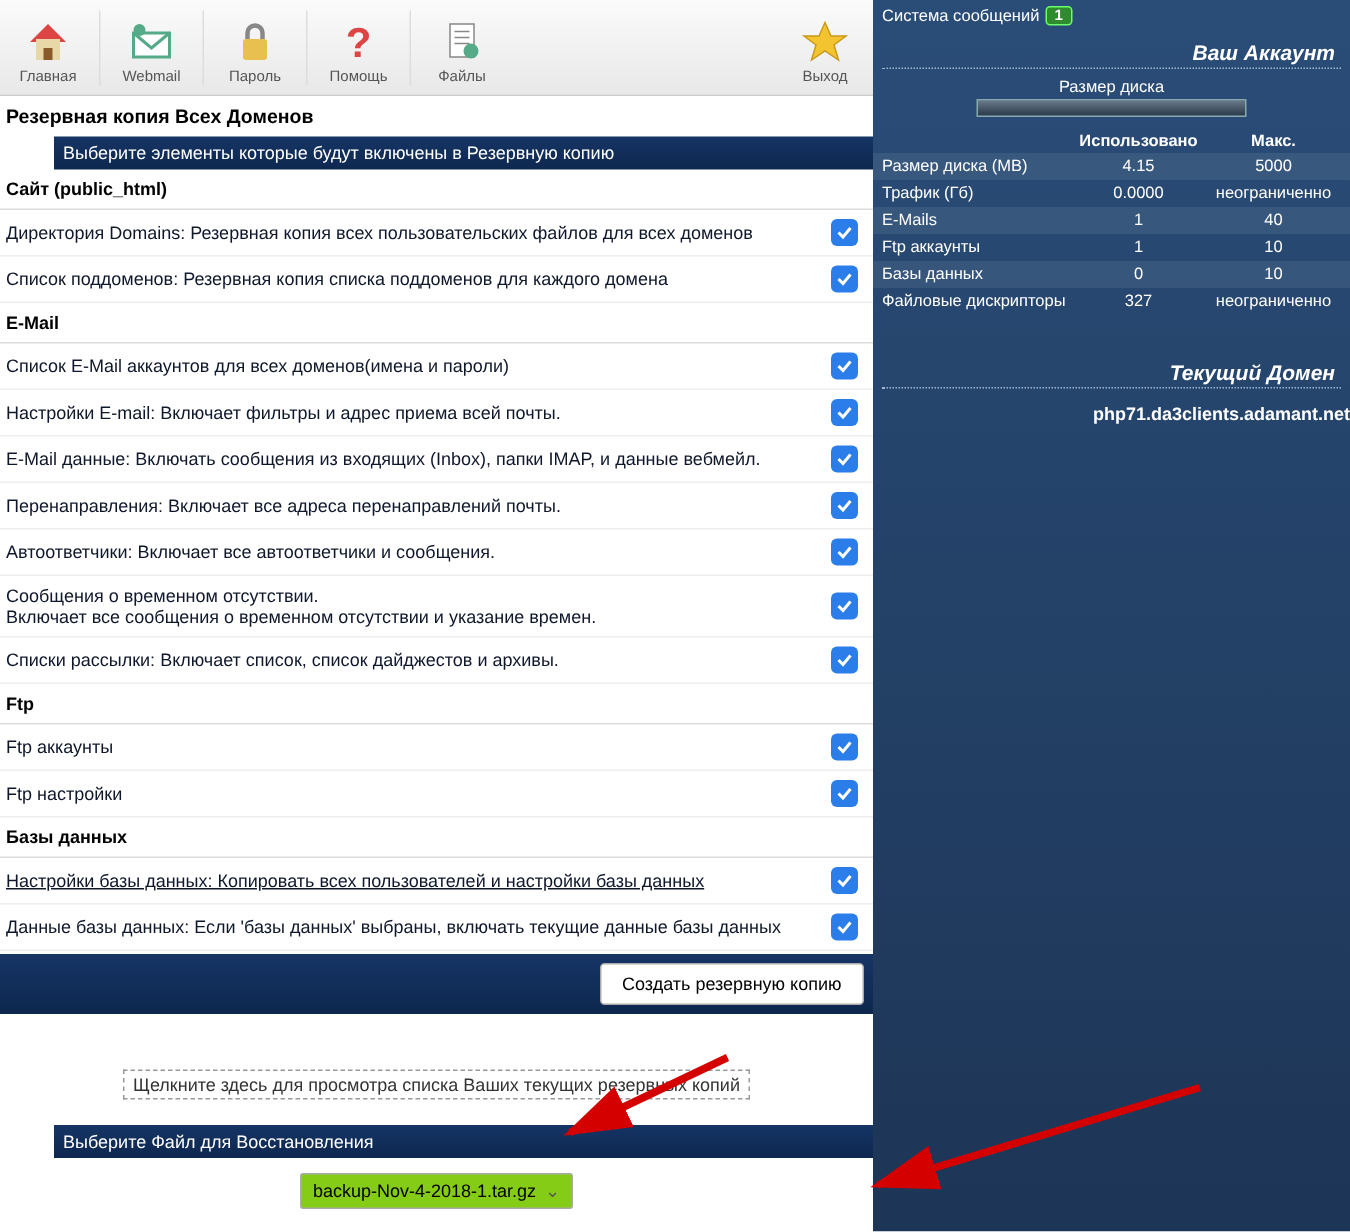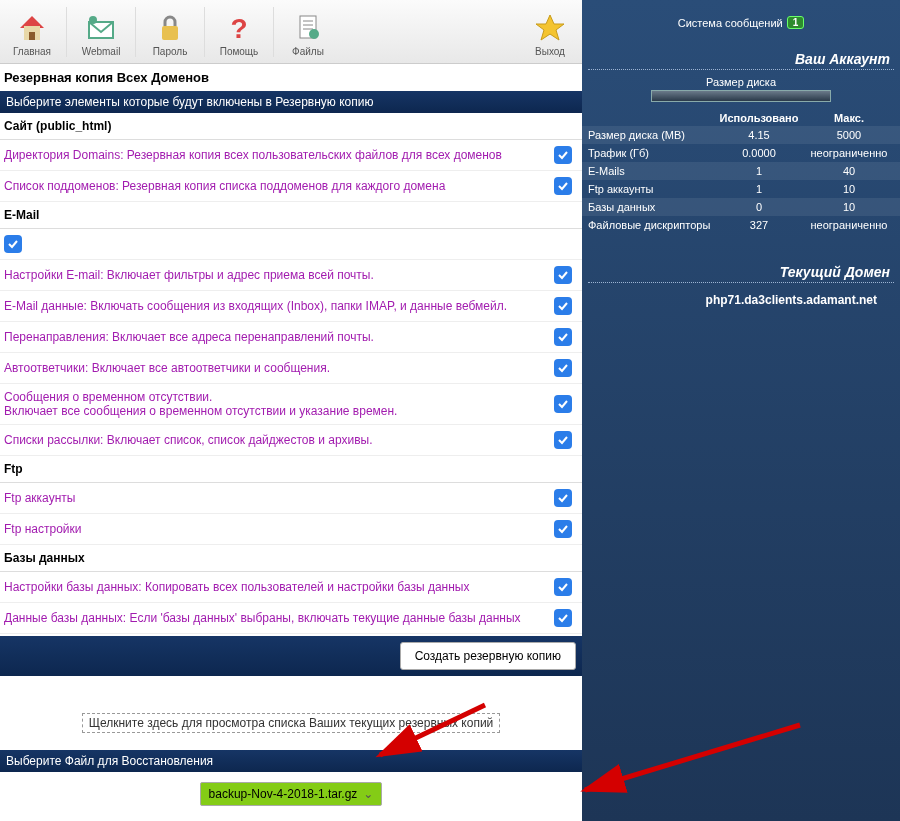--- a/index.html
+++ b/index.html
@@ -10,50 +10,50 @@
 
 
 .toolbar { display: flex; align-items: flex-end; background: linear-gradient(#fbfbfb, #e8e8e8); height: 64px; border-bottom: 1px solid #ccc; }
 .toolbar-item { width: 64px; text-align: center; font-size: 10px; color: #555; cursor: pointer; padding-bottom: 6px; }
 .toolbar-item .ticon { width: 32px; height: 32px; margin: 4px auto 2px; display: block; }
 .toolbar-spacer { flex: 1; }
 .toolbar .sep { width: 1px; height: 50px; background: #ddd; margin: 0 2px; align-self: center; }
 
 
 .page-title { font-weight: bold; font-size: 13px; padding: 6px 4px; }
-.section-header { background: linear-gradient(#163565, #0d274f); color: #fff; font-size: 12px; padding: 4px 6px; }
+.section-header { background: linear-gradient(#163565, #0d274f); color: #fff; font-size: 12px; padding: 4px 6px; margin-left: 36px; }
 .cat-header { font-weight: bold; padding: 6px 4px; border-bottom: 1px solid #ddd; font-size: 12px; }
-.row { display: flex; align-items: center; padding: 6px 4px; border-bottom: 1px solid #eee; font-size: 12px; color: #a21caf; }
+.row { display: flex; align-items: center; padding: 6px 4px; border-bottom: 1px solid #eee; font-size: 12px; color: #0f172a; }
 .row .label { flex: 1; padding-right: 6px; }
 .chk { width: 18px; height: 18px; border-radius: 4px; background: #2b7de9; display: flex; align-items: center; justify-content: center; flex-shrink: 0; margin-right: 6px; }
 .chk svg { width: 12px; height: 12px; }
 
 .action-bar { background: linear-gradient(#163565, #0d274f); padding: 6px; display: flex; justify-content: flex-end; margin-top: 2px; }
 .btn { background: #fff; border: 1px solid #aaa; border-radius: 3px; padding: 6px 14px; font-size: 12px; cursor: pointer; margin-left: 37px; }
 
 .link-box { text-align: center; margin: 40px 0 20px; }
 .link-box span { border: 1px dashed #999; padding: 2px 6px; color: #333; font-size: 12px; cursor: pointer; }
 
 .restore-sel { text-align: center; padding: 10px 0 14px; }
 .sel { display: inline-flex; align-items: center; border: 1px solid #aaa; background: #84cc16; border-radius: 2px; padding: 4px 8px; font-size: 12px; cursor: pointer; min-width: 170px; justify-content: center; }
 .chev { margin-left: 6px; font-size: 12px; color: #555; }
 
 
-.sb-top { display: flex; justify-content: center; align-items: center; padding: 16px 6px; font-size: 11px; }
+.sb-top { display: flex; justify-content: flex-start; align-items: center; padding: 4px 6px; font-size: 11px; }
 .badge { background: #2e8b2e; border: 1px solid #6aff6a; color: #fff; border-radius: 3px; padding: 0 5px; margin-left: 4px; font-size: 10px; font-weight: bold; }
 .sb-section-title { text-align: right; font-weight: bold; color: #fff; font-size: 14px; padding: 6px 10px 2px; font-style: italic; }
 .sb-hr { border-top: 1px dotted #9db4d3; margin: 0 6px 6px; }
 .disk-label { text-align: center; font-size: 11px; padding-bottom: 2px; }
 .disk-bar { width: 180px; height: 12px; border: 1px solid #8aa; background: linear-gradient(#6a7a8a, #2a3a4a); margin: 0 auto 8px; position: relative; }
 .stats-head { display: flex; font-size: 11px; font-weight: bold; padding: 2px 6px; }
 .stats-head .c1 { flex: 1; } .stats-head .c2 { width: 90px; text-align: center; } .stats-head .c3 { width: 90px; text-align: center; }
 .stat-row { display: flex; font-size: 11px; padding: 3px 6px; }
 .stat-row.alt { background: rgba(255,255,255,0.08); }
 .stat-row .c1 { flex: 1; } .stat-row .c2 { width: 90px; text-align: center; } .stat-row .c3 { width: 90px; text-align: center; }
-.domain { text-align: right; font-size: 12px; font-weight: bold; padding: 4px 23px; color: #fff; }
+.domain { text-align: right; font-size: 12px; font-weight: bold; padding: 4px 0; color: #fff; }
 
 
 .arrow { position: absolute; pointer-events: none; }
 </style>
 </head>
 <body>
 
 <div class="container">
   <div class="main">
     <div class="toolbar">
@@ -125,20 +125,21 @@
         <div class="row">
           <div class="label" style="white-space: pre-line;">Список поддоменов: Резервная копия списка поддоменов для каждого домена</div>
           <div class="chk">
             <svg viewBox="0 0 12 12">
               <polyline points="2,6 5,9 10,3" fill="none" stroke="#fff" stroke-width="2"></polyline>
             </svg>
           </div>
         </div>
         <div class="cat-header">E-Mail</div>
         <div class="row">
+          <div class="label" style="white-space: pre-line;">Список E-Mail аккаунтов для всех доменов(имена и пароли)</div>
           <div class="chk">
             <svg viewBox="0 0 12 12">
               <polyline points="2,6 5,9 10,3" fill="none" stroke="#fff" stroke-width="2"></polyline>
             </svg>
           </div>
         </div>
         <div class="row">
           <div class="label" style="white-space: pre-line;">Настройки E-mail: Включает фильтры и адрес приема всей почты.</div>
           <div class="chk">
             <svg viewBox="0 0 12 12">
@@ -199,21 +200,21 @@
         <div class="row">
           <div class="label" style="white-space: pre-line;">Ftp настройки</div>
           <div class="chk">
             <svg viewBox="0 0 12 12">
               <polyline points="2,6 5,9 10,3" fill="none" stroke="#fff" stroke-width="2"></polyline>
             </svg>
           </div>
         </div>
         <div class="cat-header">Базы данных</div>
         <div class="row">
-          <div class="label" style="white-space: pre-line;">Настройки базы данных: Копировать всех пользователей и настройки базы данных</div>
+          <div class="label" style="white-space: pre-line; text-decoration: underline;">Настройки базы данных: Копировать всех пользователей и настройки базы данных</div>
           <div class="chk">
             <svg viewBox="0 0 12 12">
               <polyline points="2,6 5,9 10,3" fill="none" stroke="#fff" stroke-width="2"></polyline>
             </svg>
           </div>
         </div>
         <div class="row">
           <div class="label" style="white-space: pre-line;">Данные базы данных: Если 'базы данных' выбраны, включать текущие данные базы данных</div>
           <div class="chk">
             <svg viewBox="0 0 12 12">

